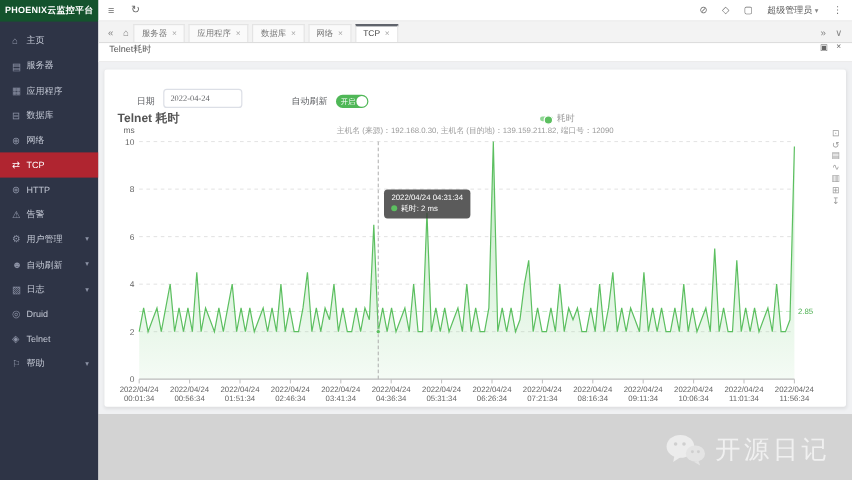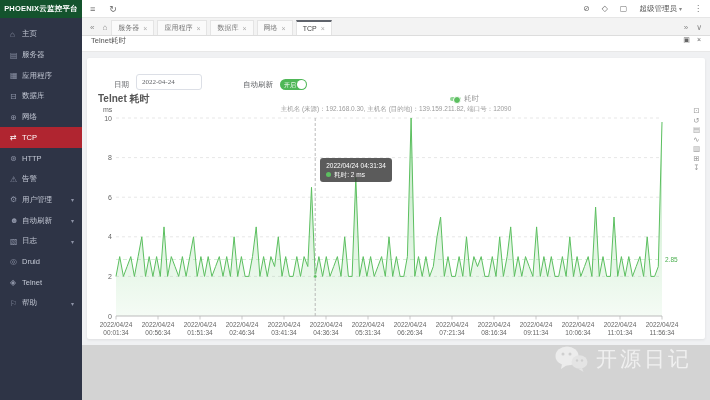--- a/index.html
+++ b/index.html
@@ -58,21 +58,21 @@
   #chart-legend .lg-label { font-size:7.5px; color:#999; }
   #unit-label { position:absolute; left:5px; top:14px; font-size:7px; color:#666; }
   #plot-box { position:absolute; left:0; top:22px; }
   #toolbox { position:absolute; right:-6px; top:14px; display:flex; flex-direction:column; gap:0.5px; color:#9a9a9a; }
   #toolbox .tool-icon { font-size:7.5px; line-height:9px; text-align:center; cursor:pointer; }
   #tooltip { position:absolute; left:222px; top:66px; background:rgba(55,55,55,.82); border-radius:3px; color:#fff; font-size:6.5px; padding:3px 6px; line-height:9px; white-space:nowrap; pointer-events:none; }
   #tooltip .tt-dot { display:inline-block; width:5px; height:5px; border-radius:50%; background:#5cbf60; margin-right:3px; }
 
   
   #footer { height:55px; background:#d3d3d3; position:relative; }
-  #watermark { position:absolute; right:18px; top:0; display:flex; align-items:center; gap:8px; }
+  #watermark { position:absolute; right:18px; top:16px; display:flex; align-items:center; gap:8px; }
   #watermark-text { font-size:21px; color:#f0f0f0; letter-spacing:3px; }
 </style>
 </head>
 <body>
 
 <div id="app">
 
   <div id="sidebar">
     <div id="logo">PHOENIX云监控平台</div>
     <div id="side-items">

